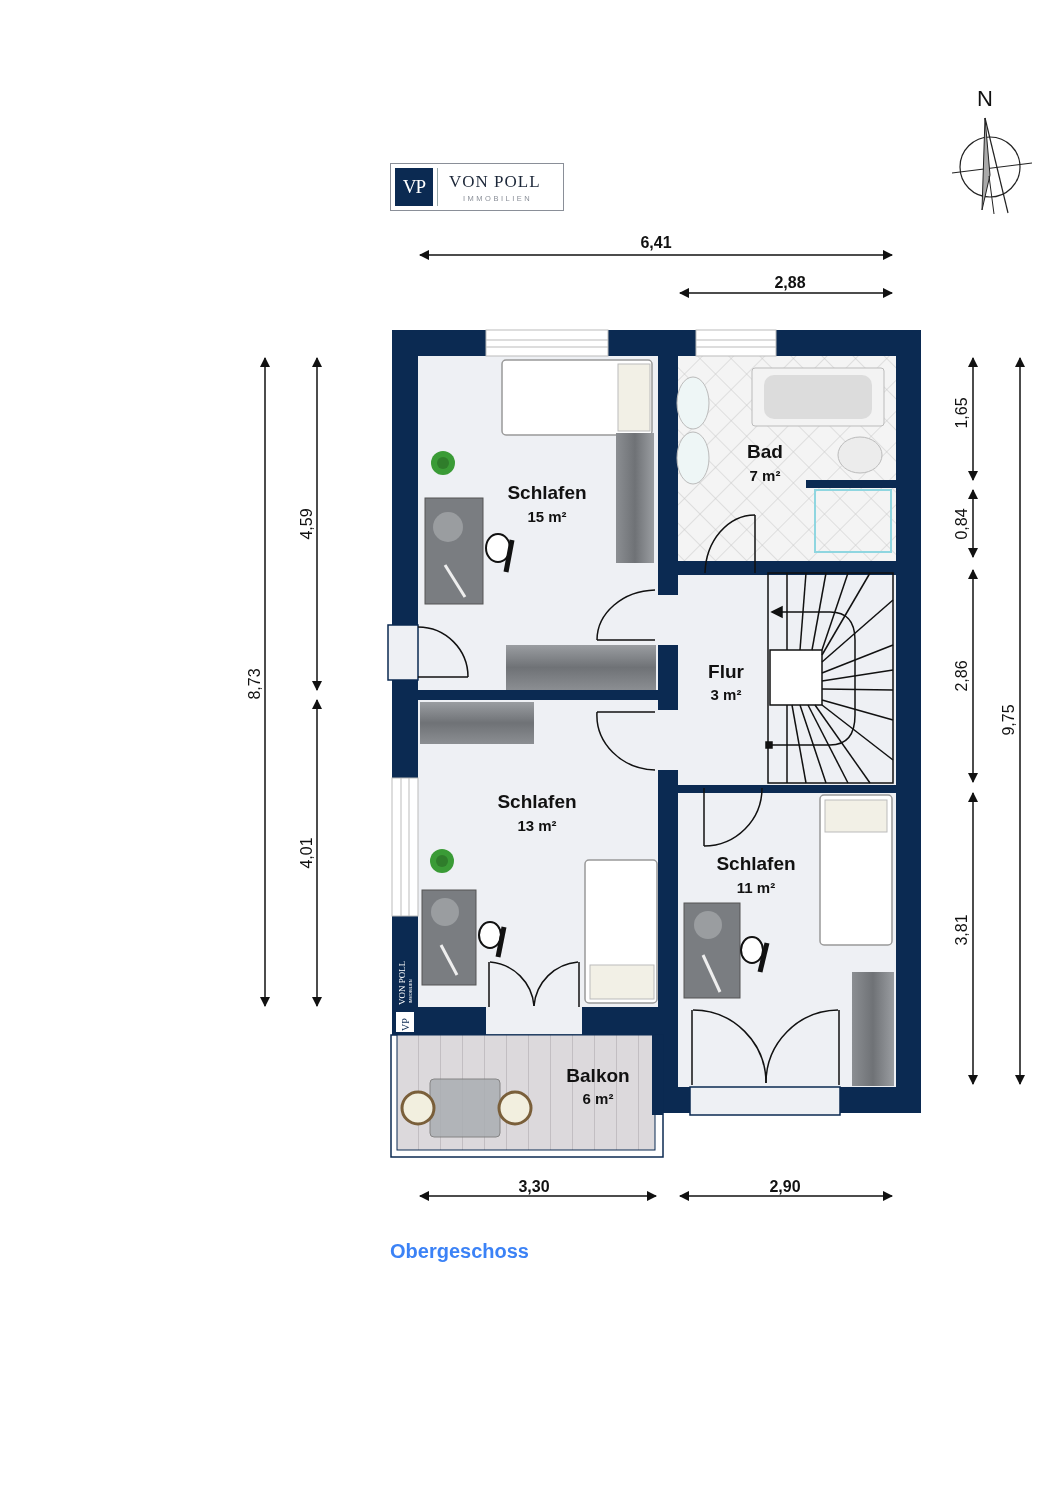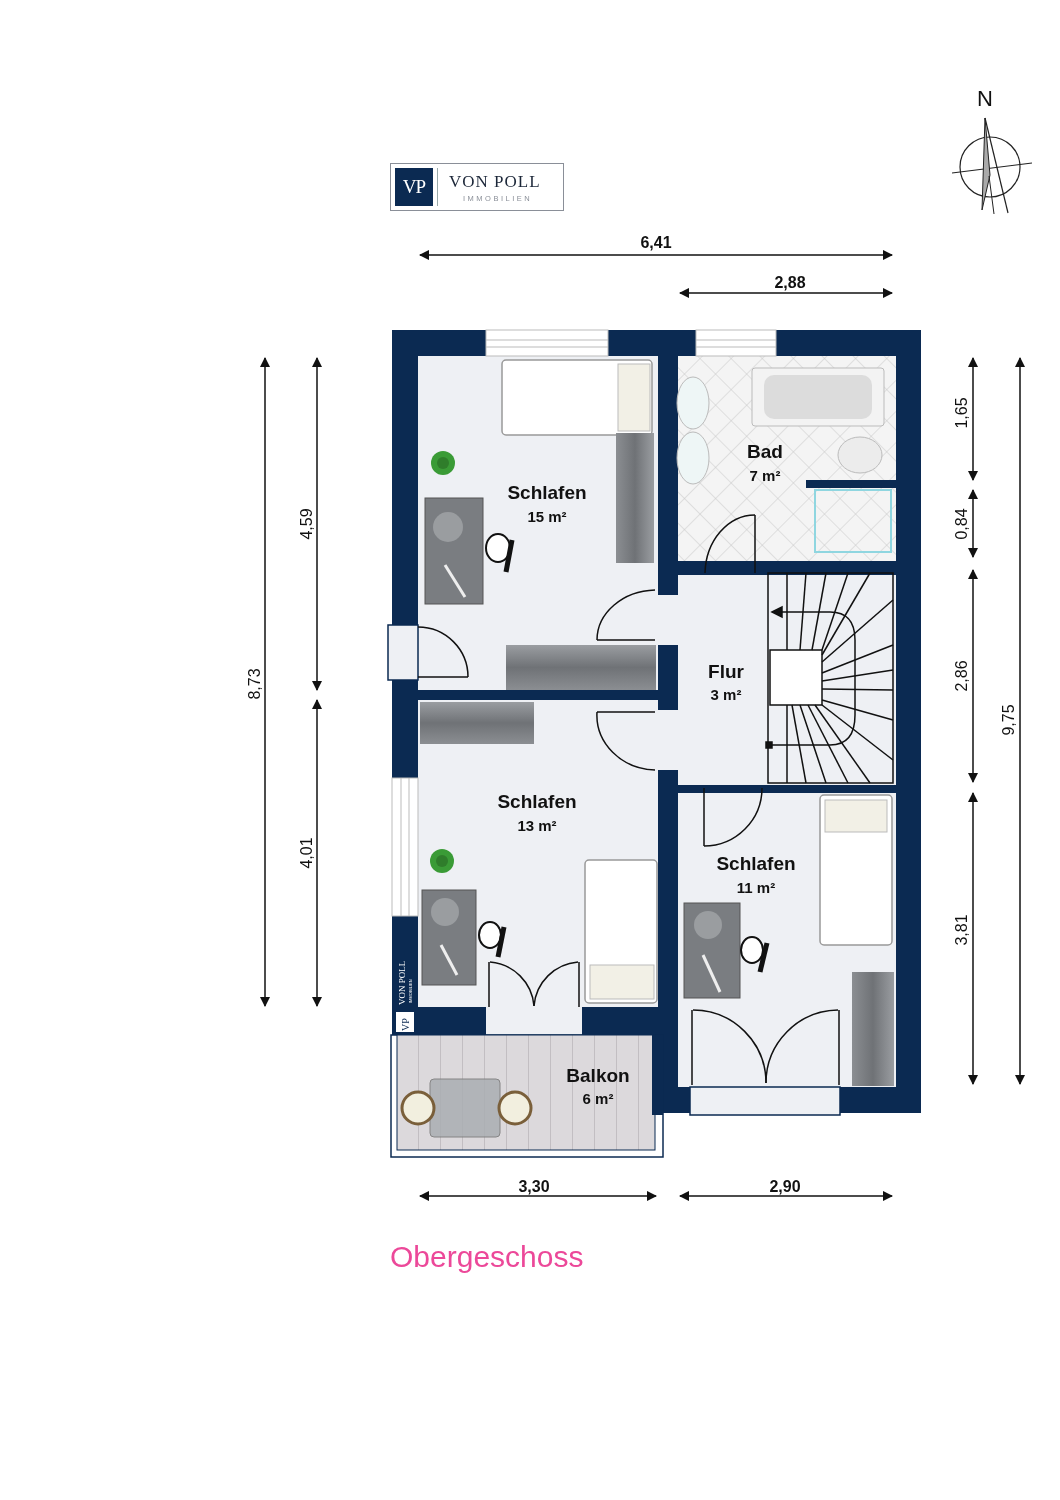--- a/index.html
+++ b/index.html
@@ -3,21 +3,21 @@
 <meta charset="utf-8">
 <style>
   html, body { margin: 0; padding: 0; background: #ffffff; }
   body { width: 1060px; height: 1500px; position: relative; overflow: hidden;
          font-family: "Liberation Sans", "DejaVu Sans", sans-serif; }
   svg { position: absolute; left: 0; top: 0; }
   .room-name { font-weight: 700; font-size: 19px; fill: #111; }
   .room-area { font-weight: 700; font-size: 15px; fill: #111; }
   .dim-text { font-size: 16px; fill: #111; font-weight: 400; }
   .dim-text-bold { font-size: 16px; fill: #111; font-weight: 700; }
-  .floor-title { position: absolute; left: 390px; top: 1240px; font-size: 30px; font-weight: 400; color: #ec4899; }
+  .floor-title { position: absolute; left: 390px; top: 1240px; font-size: 20px; font-weight: 700; color: #3b82f6; }
   .logo { position: absolute; left: 390px; top: 163px; width: 174px; height: 48px; border: 1.5px solid #8a8f98; background: #fff; box-sizing: border-box; }
   .logo-mark { position: absolute; left: 4px; top: 4px; width: 38px; height: 38px; background: #0b2a52; color: #fff; font-family: "Liberation Serif", serif; font-size: 19px; display: flex; align-items: center; justify-content: center; letter-spacing: -1px; }
   .logo-sep { position: absolute; left: 46px; top: 4px; width: 1px; height: 38px; background: #9aa; }
   .logo-name { position: absolute; left: 58px; top: 8px; font-family: "Liberation Serif", serif; font-size: 17px; color: #1b2638; letter-spacing: 1px; }
   .logo-sub { position: absolute; left: 72px; top: 30px; font-size: 7.5px; color: #8a8f98; letter-spacing: 2.5px; }
   .north-label { position: absolute; left: 977px; top: 86px; font-size: 22px; color: #111; }
 </style>
 </head>
 <body>
 

